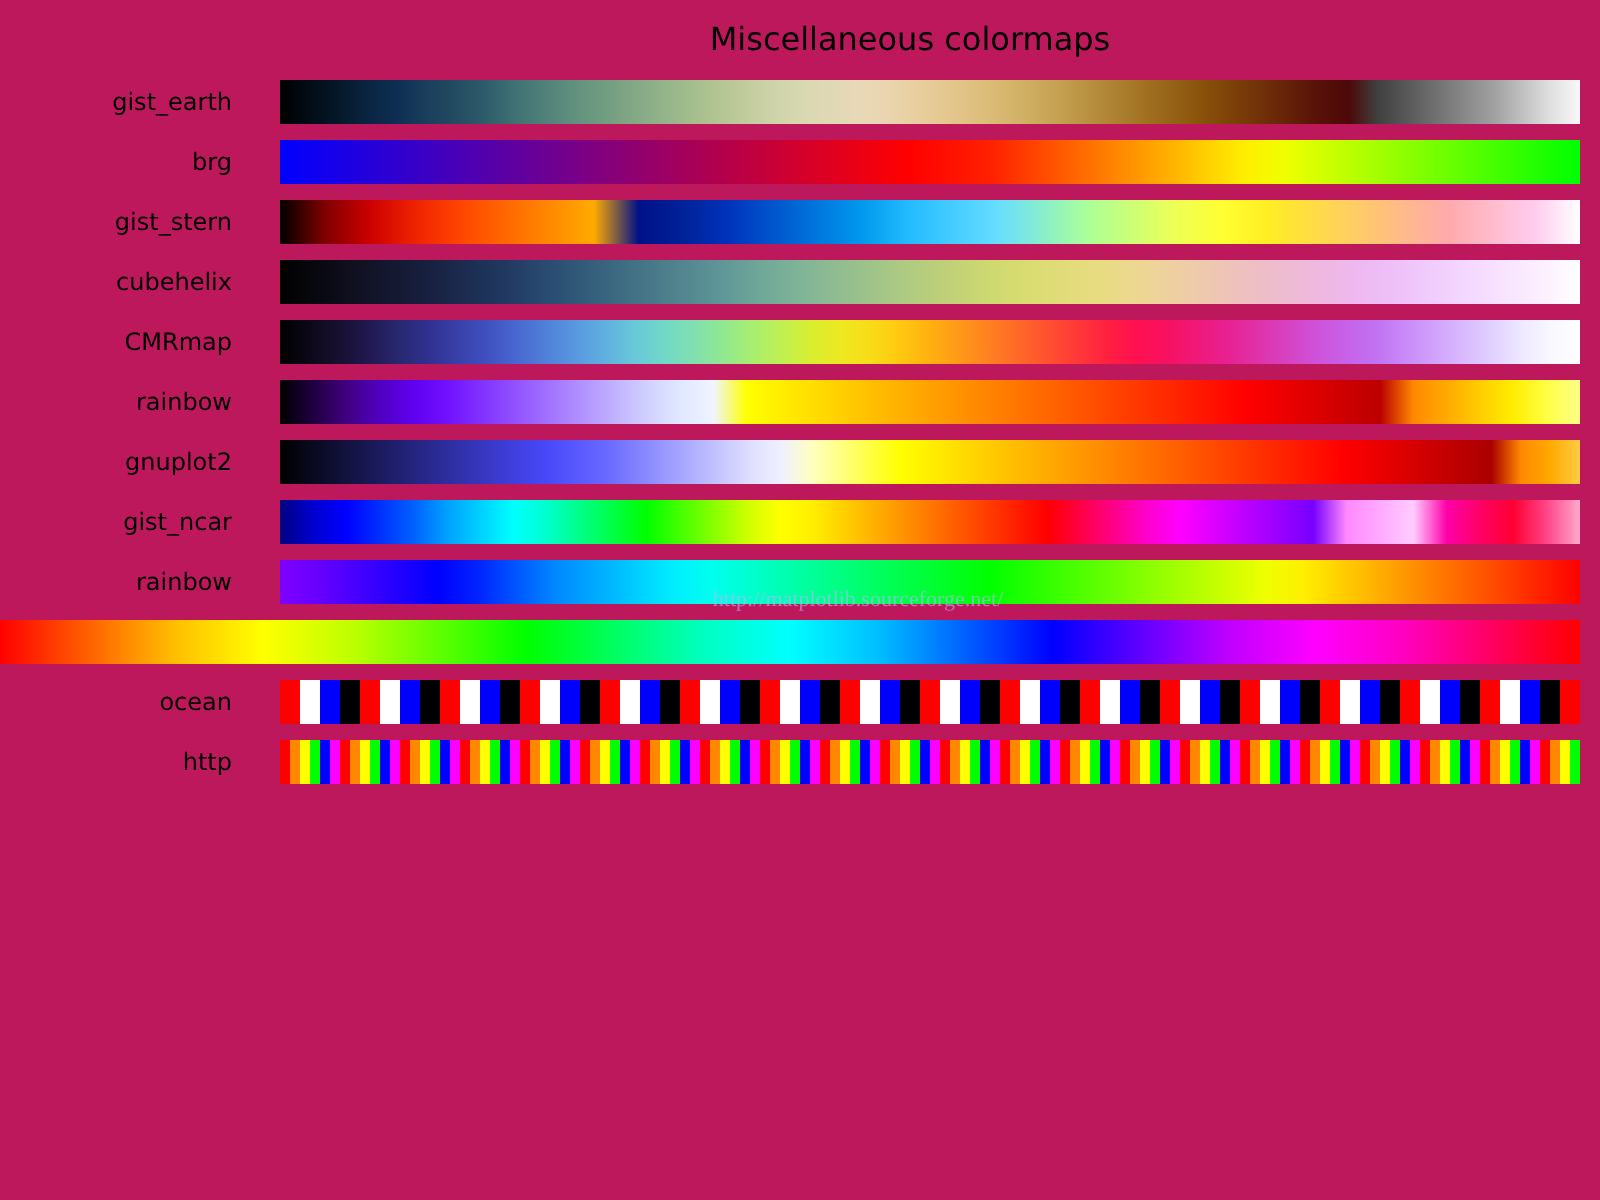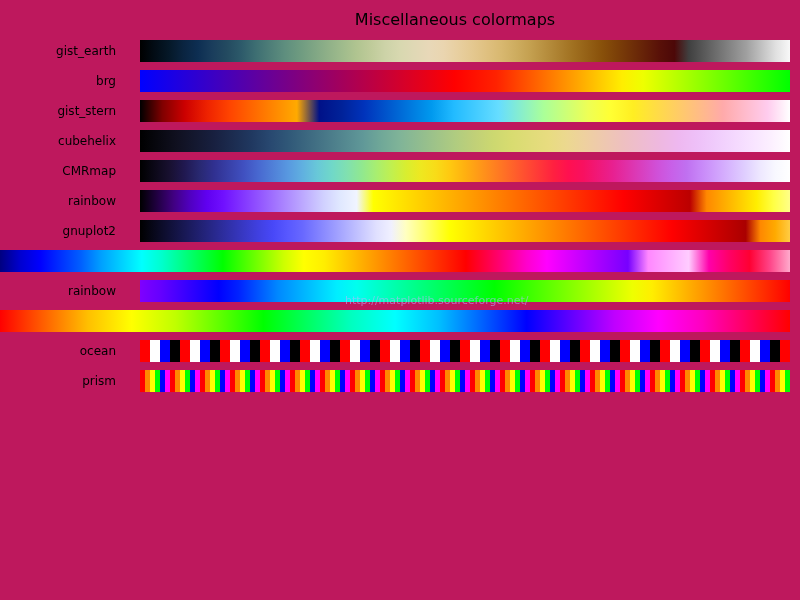--- a/index.html
+++ b/index.html
@@ -211,20 +211,21 @@
     .watermark {
       position: absolute;
       top: 50%;
       left: 50%;
       transform: translate(-30%, -50%);
       font-size: 11px;
       color: rgba(180,180,255,0.6);
       pointer-events: none;
       z-index: 10;
       white-space: nowrap;
+      font-family: Liberation Serif, serif;
     }
   </style>
 </head>
 <body>
 
 <div class="chart-container">
   <div class="chart-title">Miscellaneous colormaps</div>
   <div id="colormap-list">
       <div class="colormap-row">
         <div class="colormap-label">gist_earth</div>
@@ -248,32 +249,33 @@
       </div>
       <div class="colormap-row">
         <div class="colormap-label">rainbow</div>
         <div class="colormap-bar cm-gnuplot"></div>
       </div>
       <div class="colormap-row">
         <div class="colormap-label">gnuplot2</div>
         <div class="colormap-bar cm-gnuplot2"></div>
       </div>
       <div class="colormap-row">
+        <div class="colormap-label">gist_ncar</div>
         <div class="colormap-bar cm-gist_ncar"></div>
       </div>
       <div class="colormap-row">
         <div class="colormap-label">rainbow</div>
         <div class="colormap-bar cm-rainbow"></div>
       </div>
       <div class="colormap-row">
         <div class="colormap-bar cm-hsv"></div>
       </div>
       <div class="colormap-row">
         <div class="colormap-label">ocean</div>
         <div class="colormap-bar cm-flag"></div>
       </div>
       <div class="colormap-row">
-        <div class="colormap-label">prism</div>
+        <div class="colormap-label">http</div>
         <div class="colormap-bar cm-prism"></div>
       </div>
     </div>
   <div class="watermark">http://matplotlib.sourceforge.net/</div>
 </div>
 
 </body></html>

